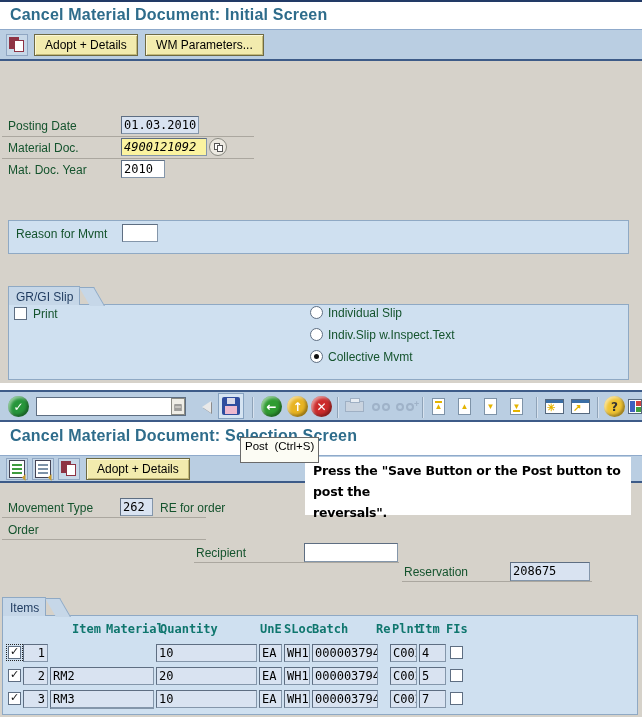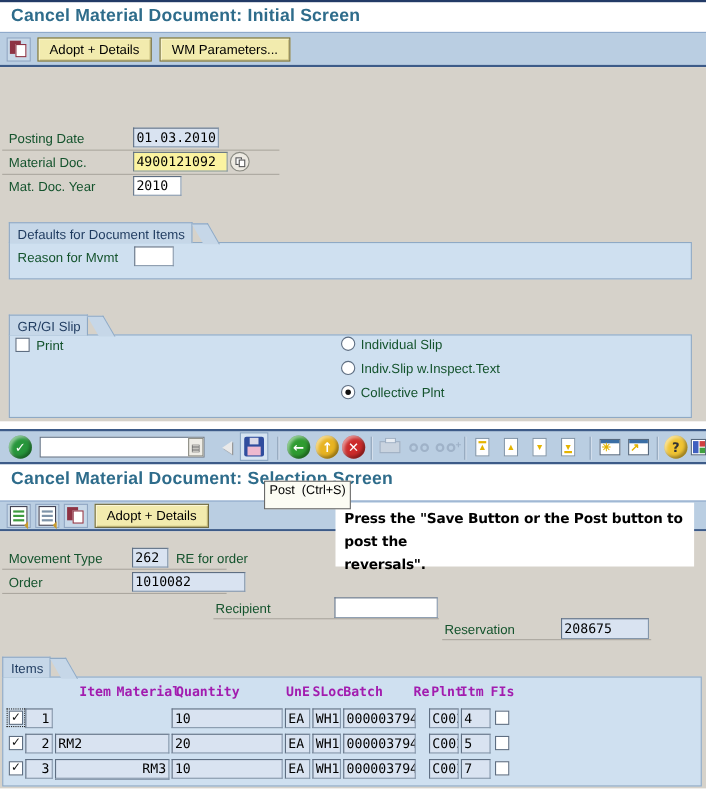--- a/index.html
+++ b/index.html
@@ -7,21 +7,21 @@
        font-family:"Liberation Sans",sans-serif;font-size:12px;color:#000;}
   .abs{position:absolute;box-sizing:border-box;}
   .lab{position:absolute;font:12px "Liberation Sans",sans-serif;color:#14532d;white-space:nowrap;}
   .scr-title{position:absolute;font-weight:bold;font-size:16px;color:#2E6C8B;letter-spacing:.2px;white-space:nowrap;}
   .hline{position:absolute;height:1px;background:#ABA79F;}
   .toolbar{position:absolute;left:0;width:642px;background:#BACEE2;border-top:1px solid #8FAACB;border-bottom:2px solid #3D5B88;box-sizing:border-box;}
   .mainarea{position:absolute;left:0;width:642px;background:#D6D2CA;}
   .field{position:absolute;height:18px;box-sizing:border-box;background:#D9E3F1;
          border:1px solid #8496AA;border-top-color:#5E6E82;border-left-color:#5E6E82;
          font:12px "DejaVu Sans Mono",monospace;line-height:15px;padding:1px 2px;white-space:pre;overflow:hidden;}
-  .field.yellow{background:#FBF3A0;}
+  .field.yellow{background:#FBF3A0;font-style:italic;}
   .field.white{background:#FFFFFF;}
   .field.right{text-align:right;}
   .ybtn{height:22px;background:#F2EBAE;border:1px solid #6E6A43;box-sizing:border-box;
         box-shadow:inset 1px 1px 0 #FBF7D8, inset -1px -1px 0 #C4BA7A;
         font:12px "Liberation Sans",sans-serif;padding:3px 10px 0 10px;display:inline-block;white-space:nowrap;}
   .iconbtn{position:absolute;width:22px;height:22px;box-sizing:border-box;border:1px solid #8FA6C2;background:#C7D8E8;}
   .cb{position:absolute;width:13px;height:13px;background:#fff;border:1px solid #5E6E82;box-sizing:border-box;}
   .cb.checked::after{content:"\2713";position:absolute;left:1px;top:-2px;font:bold 11px "DejaVu Sans",sans-serif;color:#111;}
   .cb.focused{outline:1px dotted #222;outline-offset:1px;}
   .radio{position:absolute;width:13px;height:13px;border-radius:50%;background:#fff;border:1px solid #5E6E82;box-sizing:border-box;}
@@ -43,21 +43,21 @@
   .win .tb{position:absolute;left:0;right:0;top:0;height:3px;background:#3A6EA5;}
   .win .gl{position:absolute;left:1px;top:2px;font-size:10px;color:#E4B400;font-weight:bold;line-height:12px;}
   .binoc{position:absolute;width:8px;height:8px;border:2px solid #9FB2C8;border-radius:50%;box-sizing:border-box;}
   .binoc::after{content:"";position:absolute;left:8px;top:-2px;width:8px;height:8px;border:2px solid #9FB2C8;border-radius:50%;box-sizing:border-box;}
   .docicon{position:absolute;width:16px;height:18px;background:#fff;border:1px solid #445;box-sizing:border-box;}
   .docicon .s{position:absolute;left:2px;right:2px;height:2px;}
   .docicon .pencil{position:absolute;right:-4px;bottom:-3px;width:0;height:0;border-left:5px solid #C99B2D;border-top:5px solid transparent;transform:rotate(45deg);}
   .copyicon{position:absolute;width:18px;height:18px;}
   .copyicon .back{position:absolute;left:1px;top:1px;width:10px;height:12px;background:#8E3344;}
   .copyicon .front{position:absolute;left:6px;top:4px;width:10px;height:12px;background:#fff;border:1px solid #8E3344;box-sizing:border-box;}
-  .hdr{position:absolute;font:bold 12px "DejaVu Sans Mono",monospace;color:#a21caf;white-space:nowrap;}
+  .hdr{position:absolute;font:bold 12px "DejaVu Sans Mono",monospace;color:#0f766e;white-space:nowrap;}
   .tooltip{position:absolute;background:#FCFCF4;border:1px solid #6A6A6A;font:11.5px "Liberation Sans",sans-serif;
            padding:2px 4px;white-space:pre;z-index:9;color:#000;}
 </style>
 </head>
 <body>
 
 <div id="app">
 
   <div class="abs" style="left:0;top:0;width:642px;height:2px;background:#223A66;"></div>
 
@@ -87,35 +87,34 @@
   <div class="field yellow" style="left:121px;top:138px;width:86px;">4900121092</div>
   <div class="abs" style="left:209px;top:138px;width:18px;height:18px;border-radius:9px;background:#EDEAE2;border:1px solid #8A8A82;">
     <span class="abs" style="left:4px;top:4px;width:6px;height:7px;background:#fff;border:1px solid #555;"></span>
     <span class="abs" style="left:7px;top:6px;width:6px;height:7px;background:#fff;border:1px solid #555;"></span>
   </div>
   <div class="hline" style="left:2px;top:158px;width:252px;"></div>
 
   <div class="lab" style="left:8px;top:163px;">Mat. Doc. Year</div>
   <div class="field white" style="left:121px;top:160px;width:44px;">2010</div>
 
-  <div class="gtab" style="left:8px;top:202px;">Defaults for Document Items</div>
   <div class="group" style="left:8px;top:220px;width:621px;height:34px;"></div>
   <div class="lab" style="left:16px;top:227px;z-index:3;">Reason for Mvmt</div>
   <div class="field white" style="left:122px;top:224px;width:36px;z-index:3;"></div>
 
   <div class="gtab" style="left:8px;top:286px;">GR/GI Slip</div>
   <div class="group" style="left:8px;top:304px;width:621px;height:76px;"></div>
   <div class="cb" style="left:14px;top:307px;z-index:3;"></div>
   <div class="lab" style="left:33px;top:307px;z-index:3;">Print</div>
   <div class="radio" style="left:310px;top:306px;z-index:3;"></div>
   <div class="lab" style="left:328px;top:306px;z-index:3;">Individual Slip</div>
   <div class="radio" style="left:310px;top:328px;z-index:3;"></div>
   <div class="lab" style="left:328px;top:328px;z-index:3;">Indiv.Slip w.Inspect.Text</div>
   <div class="radio selected" style="left:310px;top:350px;z-index:3;"></div>
-  <div class="lab" style="left:328px;top:350px;z-index:3;">Collective Plnt</div>
+  <div class="lab" style="left:328px;top:350px;z-index:3;">Collective Mvmt</div>
 
   <div class="toolbar" style="top:390px;height:32px;border-top-width:2px;border-top-color:#3D5B88;">
     <div class="circle" style="left:8px;top:4px;background:#27963B;">
         <span>✓</span>
       </div>
     <div class="abs" style="left:36px;top:5px;width:150px;height:19px;background:#fff;border:1px solid #5E6E82;"></div>
     <div class="abs" style="left:171px;top:6px;width:14px;height:17px;background:#EFEDE6;border:1px solid #8A8A82;text-align:center;font-size:9px;line-height:16px;color:#555;"><span>▤</span></div>
     <div class="abs" style="left:202px;top:9px;width:0;height:0;border-top:6px solid transparent;border-bottom:6px solid transparent;border-right:9px solid #E9E9E9;filter:drop-shadow(1px 1px 0 #8C8C8C);"></div>
     <div class="abs" style="left:218px;top:1px;width:26px;height:26px;background:#D5E4F2;border:1px solid #86A2C0;">
       <span class="abs" style="left:3px;top:3px;width:18px;height:18px;background:#2F4D9E;border-radius:2px;">
@@ -209,21 +208,20 @@
 
   <div class="ann" style="left:305px;top:457px;width:326px;height:58px;">Press the "Save Button or the Post button to post the
 reversals".</div>
 
   <div class="lab" style="left:8px;top:501px;">Movement Type</div>
   <div class="field" style="left:120px;top:498px;width:33px;">262</div>
   <div class="lab" style="left:160px;top:501px;">RE for order</div>
   <div class="hline" style="left:2px;top:517px;width:204px;"></div>
 
   <div class="lab" style="left:8px;top:523px;">Order</div>
-  <div class="field" style="left:120px;top:520px;width:103px;">1010082</div>
   <div class="hline" style="left:2px;top:539px;width:204px;"></div>
 
   <div class="lab" style="left:196px;top:546px;">Recipient</div>
   <div class="field white" style="left:304px;top:543px;width:94px;height:19px;"></div>
   <div class="hline" style="left:194px;top:562px;width:205px;"></div>
 
   <div class="lab" style="left:404px;top:565px;">Reservation</div>
   <div class="field" style="left:510px;top:562px;width:80px;height:19px;">208675</div>
   <div class="hline" style="left:402px;top:581px;width:190px;"></div>
 
@@ -263,21 +261,21 @@
     <div class="field" style="left:284px;top:667px;width:26px;z-index:3;">WH1</div>
     <div class="field" style="left:312px;top:667px;width:66px;z-index:3;">0000037942</div>
     <div class="field" style="left:390px;top:667px;width:27px;z-index:3;">C002</div>
     <div class="field" style="left:419px;top:667px;width:27px;z-index:3;">5</div>
     <div class="cb" style="left:450px;top:669px;z-index:3;"></div>
   </div>
 
   <div>
     <div class="cb checked" style="left:8px;top:692px;z-index:3;"></div>
     <div class="field right" style="left:23px;top:690px;width:25px;z-index:3;">3</div>
-    <div class="field" style="left:50px;top:690px;width:104px;z-index:3;text-align:right;">RM3</div>
+    <div class="field" style="left:50px;top:690px;width:104px;z-index:3;">RM3</div>
     <div class="field" style="left:156px;top:690px;width:101px;z-index:3;">10</div>
     <div class="field" style="left:259px;top:690px;width:23px;z-index:3;">EA</div>
     <div class="field" style="left:284px;top:690px;width:26px;z-index:3;">WH1</div>
     <div class="field" style="left:312px;top:690px;width:66px;z-index:3;">0000037943</div>
     <div class="field" style="left:390px;top:690px;width:27px;z-index:3;">C002</div>
     <div class="field" style="left:419px;top:690px;width:27px;z-index:3;">7</div>
     <div class="cb" style="left:450px;top:692px;z-index:3;"></div>
   </div>
 
 </div>

